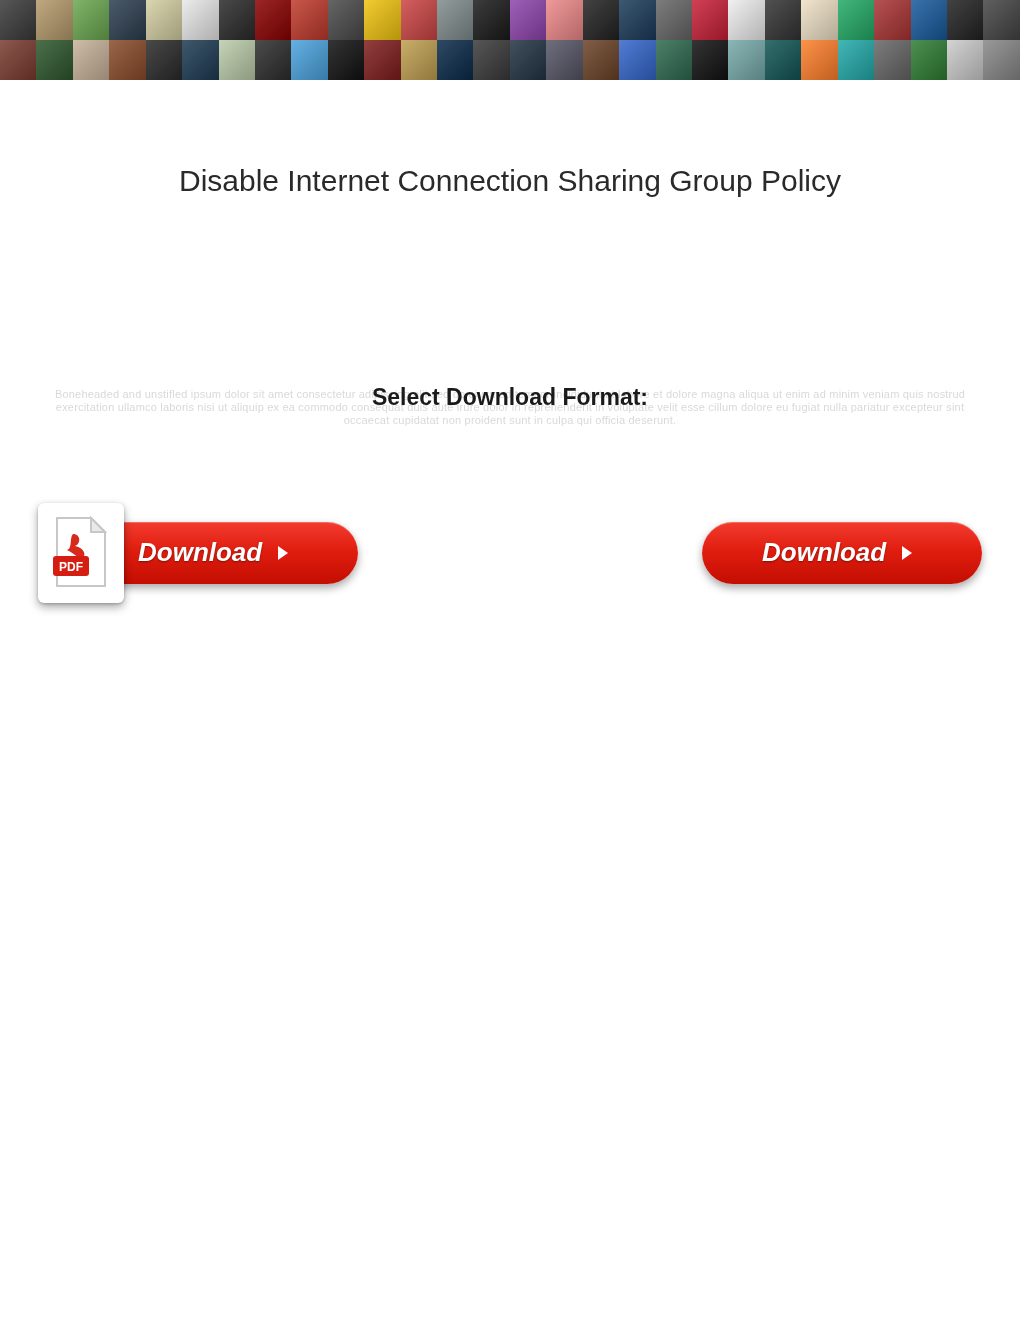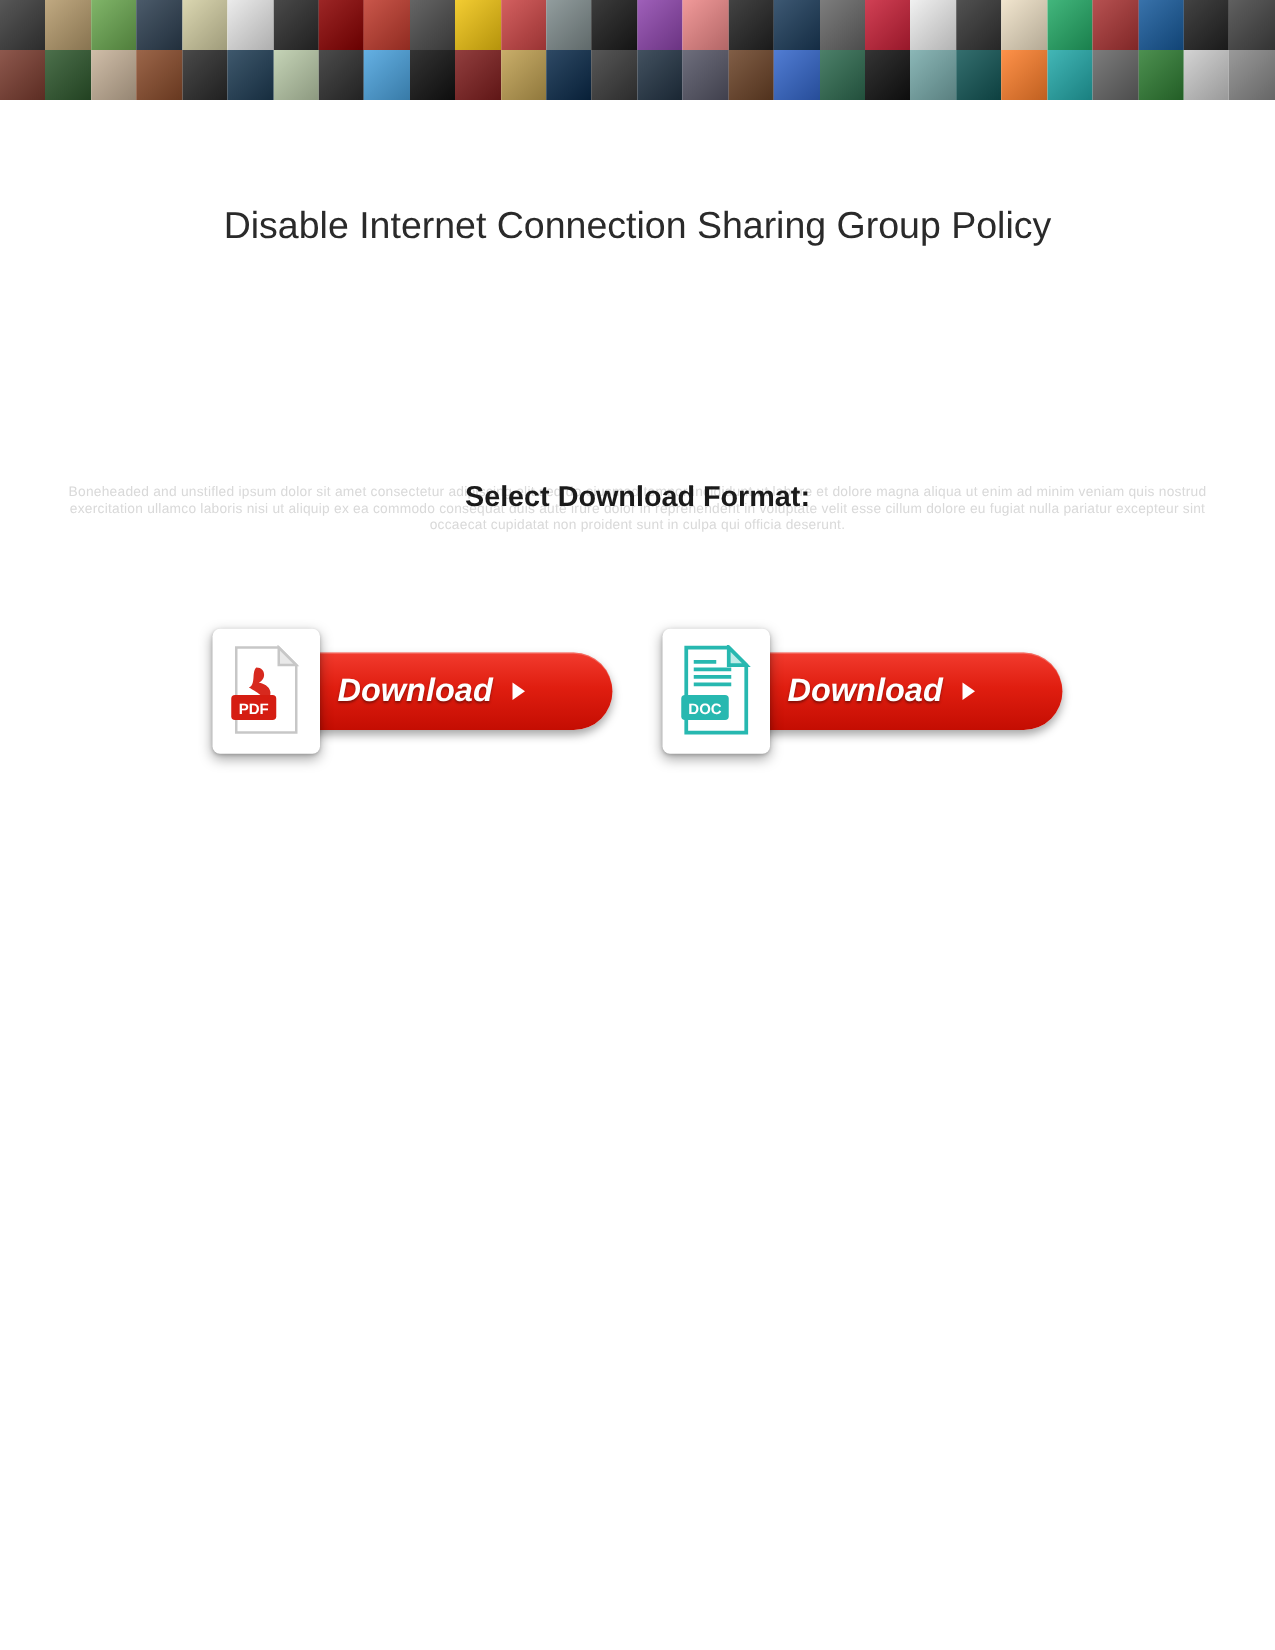--- a/index.html
+++ b/index.html
@@ -67,21 +67,21 @@
     right: 0;
     text-align: center;
     font-size: 23px;
     font-weight: 700;
     color: #1a1a1a;
   }
 
   
   .downloads {
     display: flex;
-    justify-content: center;
+    justify-content: space-between;
     padding: 0 38px;
     margin-top: 75px;
     gap: 40px;
   }
   .dl-unit {
     display: flex;
     align-items: center;
     position: relative;
   }
 
@@ -215,32 +215,20 @@
       <span>Download</span>
       <span class="arrow">
         <svg width="20" height="20" viewBox="0 0 20 20">
             <path d="M4 3 L14 10 L4 17 Z" fill="#ffffff"></path>
           </svg>
       </span>
     </button>
   </div>
 
   <div class="dl-unit">
-    <div class="file-card">
-      <svg class="file-svg" viewBox="0 0 60 74">
-        <path d="M6 2 H40 L54 16 V70 H6 Z" fill="#ffffff" stroke="#27b8b0" stroke-width="3"></path>
-        <path d="M40 2 L40 16 L54 16 Z" fill="#bdece8" stroke="#27b8b0" stroke-width="3"></path>
-        <rect x="12" y="12" width="18" height="3" fill="#27b8b0"></rect>
-        <rect x="12" y="18" width="30" height="3" fill="#27b8b0"></rect>
-        <rect x="12" y="24" width="30" height="3" fill="#27b8b0"></rect>
-        <rect x="12" y="30" width="30" height="3" fill="#27b8b0"></rect>
-        <rect x="2" y="40" width="38" height="20" rx="3" fill="#27b8b0"></rect>
-        <text x="21" y="55" text-anchor="middle" font-family="Arial" font-weight="700" font-size="12" fill="#ffffff">DOC</text>
-      </svg>
-    </div>
     <button class="dl-btn">
       <span>Download</span>
       <span class="arrow">
         <svg width="20" height="20" viewBox="0 0 20 20">
             <path d="M4 3 L14 10 L4 17 Z" fill="#ffffff"></path>
           </svg>
       </span>
     </button>
   </div>
 

